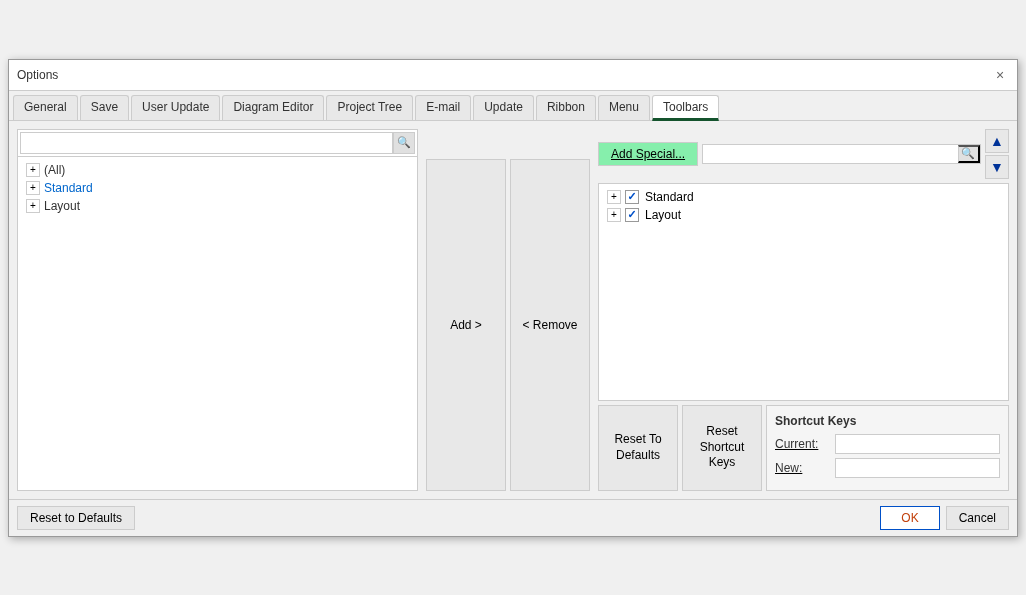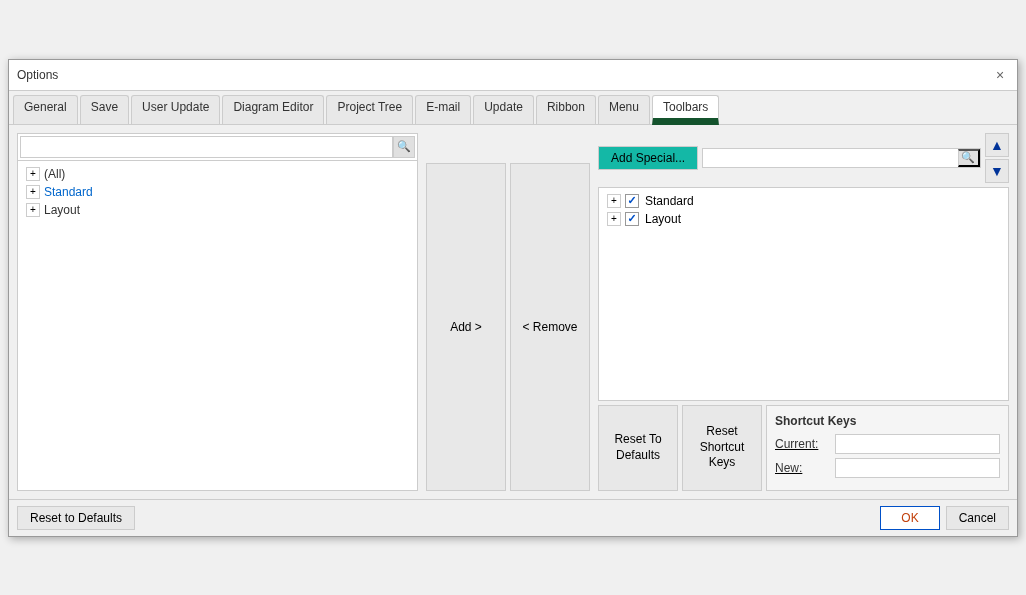--- a/index.html
+++ b/index.html
@@ -60,21 +60,21 @@
       border-bottom: none;
       background: #e8e8e8;
       cursor: pointer;
       font-size: 12px;
       color: #333;
       margin-right: 2px;
       border-radius: 3px 3px 0 0;
     }
     .tab.active {
       background: #fff;
-      border-bottom: 7px solid #14532d;
+      border-bottom: 3px solid #14532d;
       margin-bottom: -1px;
       z-index: 1;
     }
     .content {
       flex: 1;
       padding: 8px;
       display: flex;
       flex-direction: column;
       overflow: hidden;
     }
@@ -156,24 +156,25 @@
       padding: 4px 8px;
       border: 1px solid #ccc;
       background: #e8e8e8;
       cursor: pointer;
       font-size: 12px;
       text-align: center;
     }
     .add-special-btn {
       padding: 4px 12px;
       border: 1px solid #ccc;
-      background: #14b8a6;
+      background: #86efac;
       cursor: pointer;
       font-size: 12px;
       white-space: nowrap;
+      text-decoration: underline;
     }
     .right-search-bar {
       display: flex;
       flex: 1;
       border: 1px solid #ccc;
       background: #fff;
     }
     .right-search-input {
       flex: 1;
       border: none;

